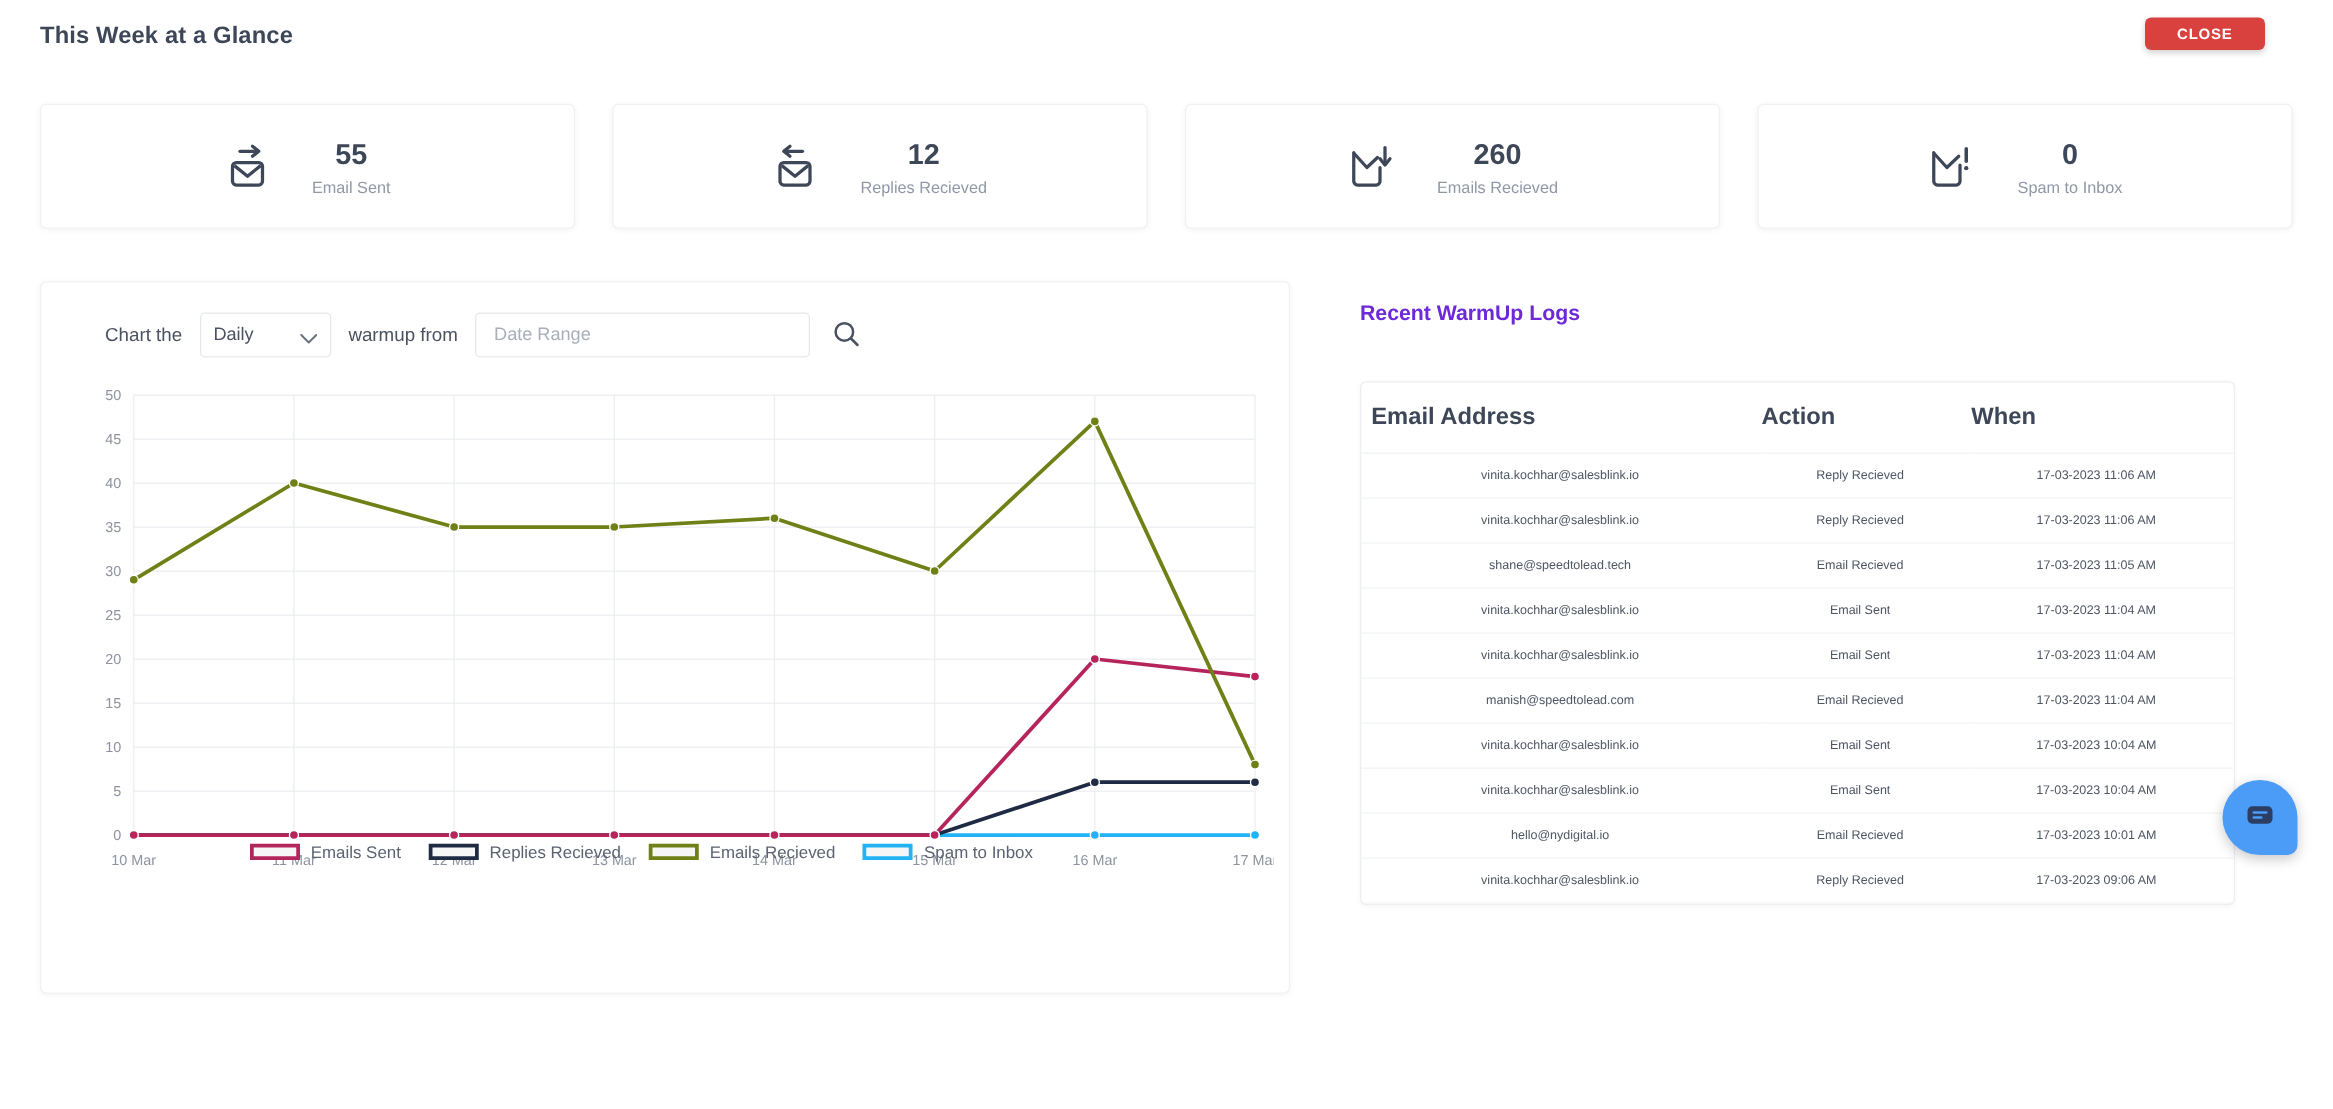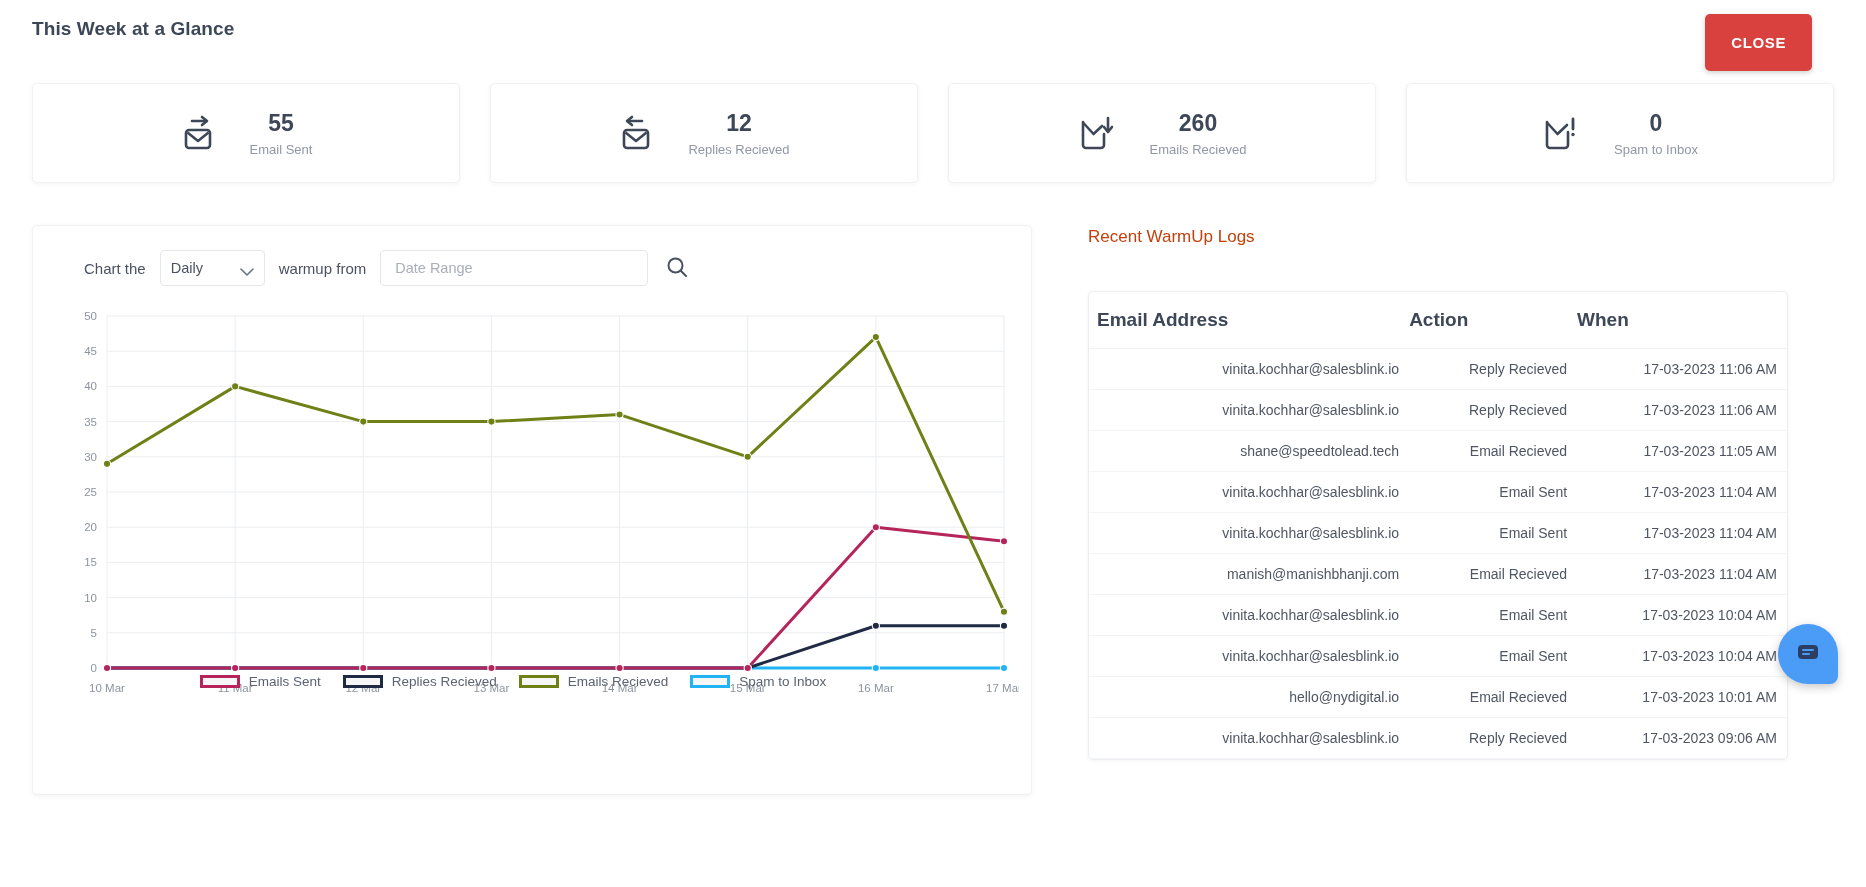--- a/index.html
+++ b/index.html
@@ -13,22 +13,22 @@
   .page { position: relative; width: 1866px; height: 706px; background:#fff; }
 
   
   .page-title {
     position: absolute; left: 32px; top: 18px;
     font-size: 19px; font-weight: bold; color: #3d4758; letter-spacing: .1px;
   }
   .close-button {
     position: absolute; right: 54px; top: 14px;
     background: #d9413f; color: #fff; border: none;
-    padding: 20px 26px; border-radius: 5px;
-    font-size: 15px; font-weight: 600; letter-spacing: .6px;
+    padding: 6px 26px; border-radius: 5px;
+    font-size: 12px; font-weight: 600; letter-spacing: .6px;
     cursor: pointer; font-family: "Liberation Sans", sans-serif;
     box-shadow: 0 2px 5px rgba(0,0,0,.18);
   }
 
   
   .stats-row {
     position: absolute; left: 32px; top: 83px;
     width: 1802px; height: 100px;
     display: flex; gap: 30px;
   }
@@ -83,34 +83,34 @@
   .legend {
     position:absolute; left: 0; top: 448px; width: 960px;
     display:flex; justify-content:center; align-items:center; gap: 22px;
   }
   .legend-item { display:flex; align-items:center; gap: 9px; }
   .legend-swatch { width: 40px; height: 13px; border: 3px solid #000; background: #f6f6f6; }
   .legend-text { font-size: 13.5px; color: #5b6270; }
 
   
   .logs-panel { width: 700px; }
-  .logs-title { font-size: 17px; font-weight: normal; color:#c2410c; margin-top: 2px; }
+  .logs-title { font-size: 17px; font-weight: bold; color:#6d28d9; margin-top: 16px; }
   .logs-card {
     margin-top: 44px;
     background:#fff; border: 1px solid #eceef1; border-radius: 5px;
     box-shadow: 0 1px 4px rgba(0,0,0,.045);
     overflow: hidden;
   }
   table { width: 100%; border-collapse: collapse; }
   th {
     text-align: left; font-size: 19px; font-weight: bold; color:#3d4758;
     padding: 17px 10px 17px 0; border-bottom: 1px solid #eff1f4;
   }
   td {
-    text-align:right; font-size: 14px; color:#4f5663;
+    text-align:center; font-size: 10px; color:#4f5663;
     padding: 12px 10px 12px 0; border-bottom: 1px solid #f2f4f6;
   }
   th:first-child, td:first-child { padding-left: 8px; }
   .col-email { width: 305px; }
   .col-action { width: 160px; }
   .col-when  { width: 200px; }
 
   
   .chat-widget {
     position: absolute; right: 28px; bottom: 22px;
@@ -364,21 +364,21 @@
                 <td>vinita.kochhar@salesblink.io</td>
                 <td>Email Sent</td>
                 <td>17-03-2023 11:04 AM</td>
               </tr>
               <tr>
                 <td>vinita.kochhar@salesblink.io</td>
                 <td>Email Sent</td>
                 <td>17-03-2023 11:04 AM</td>
               </tr>
               <tr>
-                <td>manish@manishbhanji.com</td>
+                <td>manish@speedtolead.com</td>
                 <td>Email Recieved</td>
                 <td>17-03-2023 11:04 AM</td>
               </tr>
               <tr>
                 <td>vinita.kochhar@salesblink.io</td>
                 <td>Email Sent</td>
                 <td>17-03-2023 10:04 AM</td>
               </tr>
               <tr>
                 <td>vinita.kochhar@salesblink.io</td>

